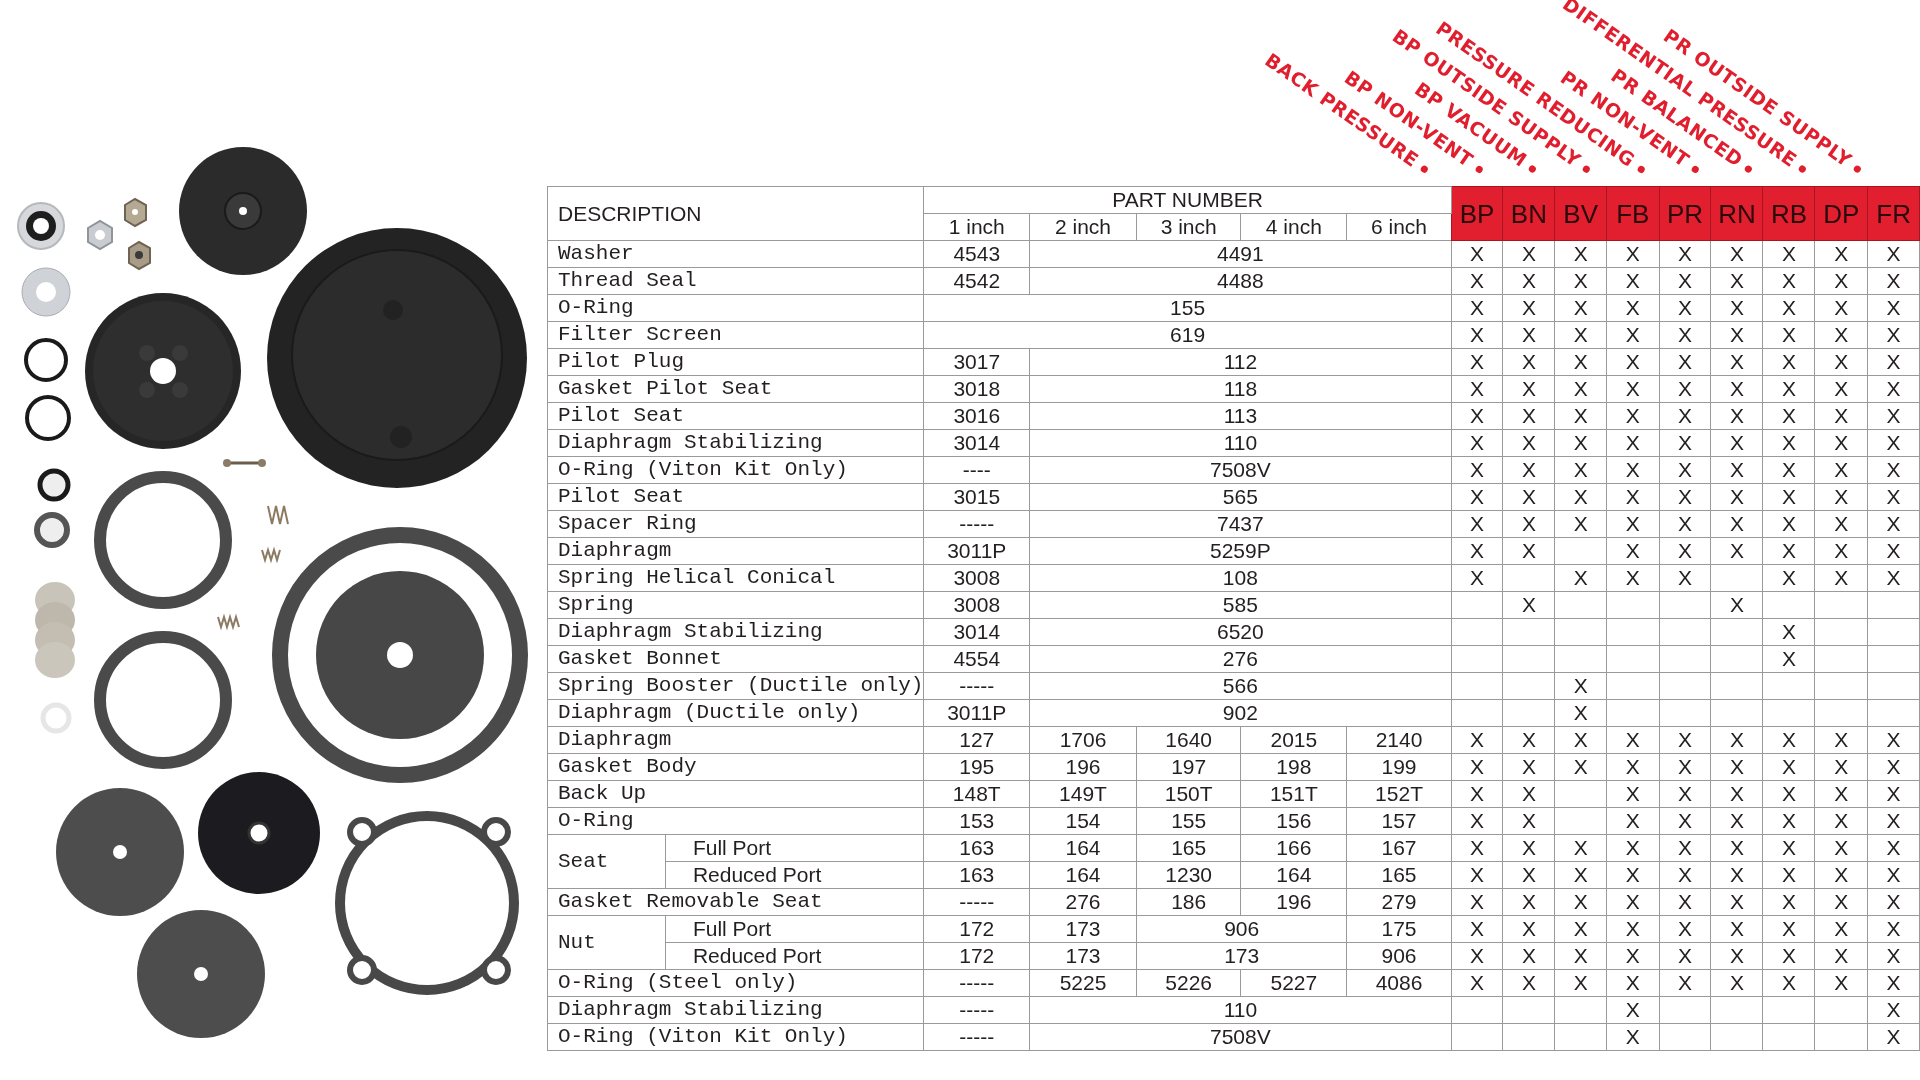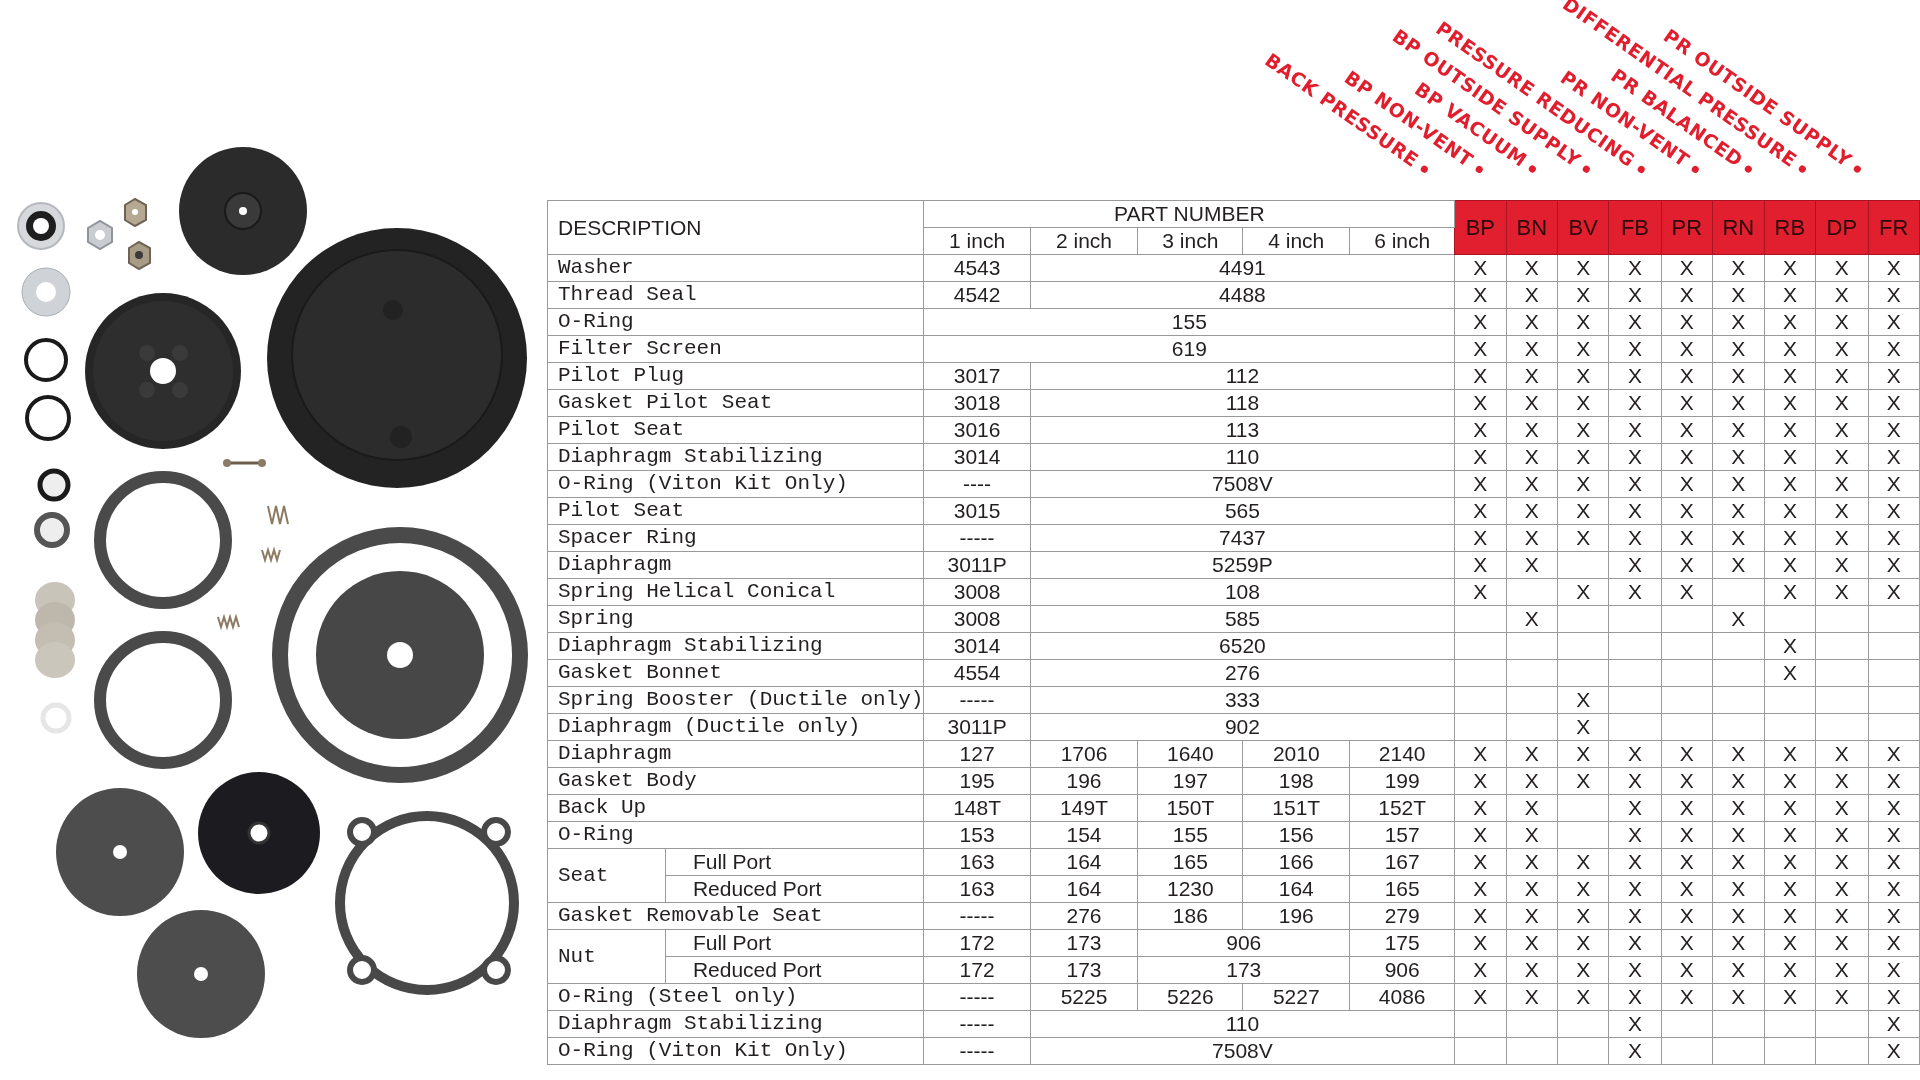--- a/index.html
+++ b/index.html
@@ -1,25 +1,25 @@
 <!DOCTYPE html>
 <html><head>
 <meta charset="utf-8">
 <style>
   html, body { margin:0; padding:0; background:#ffffff; }
   body { width:1920px; height:1080px; position:relative; overflow:hidden; font-family:"Liberation Sans", sans-serif; color:#231f20; }
   .parts { position:absolute; left:0; top:0; width:540px; height:1080px; }
   .diag-labels { position:absolute; left:0; top:0; width:1920px; height:185px; pointer-events:none; }
   .diag { position:absolute; transform-origin:100% 50%; transform:rotate(35deg); white-space:nowrap; color:#e01e2d; font-family:"DejaVu Sans", sans-serif; font-weight:bold; font-size:19px; letter-spacing:0.5px; line-height:20px; }
   .diag .dot { display:inline-block; width:7px; height:7px; border-radius:50%; background:#e01e2d; margin-left:7px; vertical-align:middle; }
-  table.kit { position:absolute; left:547px; top:200px; border-collapse:collapse; table-layout:fixed; font-size:21px; }
+  table.kit { position:absolute; left:547px; top:186px; border-collapse:collapse; table-layout:fixed; font-size:21px; }
   table.kit td, table.kit th { border:1px solid #9a9a9a; padding:0; height:26px; line-height:26px; font-weight:normal; text-align:center; white-space:nowrap; overflow:hidden; }
   table.kit td.desc { text-align:left; padding-left:10px;font-family:Liberation Mono, monospace; }
   table.kit td.sub { text-align:left; padding-left:27px; }
-  table.kit th.code { background:#e21f2e; color:#2a0a0c; font-size:22px; border-color:#a8141f; }
+  table.kit th.code { background:#e21f2e; color:#2a0a0c; font-size:26px; border-color:#a8141f; }
   table.kit th.hdr { text-align:center;margin-left:12px; }
   table.kit th.desc-h { text-align:left; padding-left:10px; }
   table.kit td.x { font-size:21px; }
 </style>
 </head>
 <body>
 
 <svg class="parts" viewBox="0 0 540 1080" xmlns="http://www.w3.org/2000/svg">
 
   <g>
@@ -394,21 +394,21 @@
         <td class="x"></td>
         <td class="x"></td>
         <td class="x"></td>
         <td class="x">X</td>
         <td class="x"></td>
         <td class="x"></td>
       </tr>
       <tr>
         <td class="desc" colspan="2">Spring Booster  (Ductile only)</td>
         <td colspan="1">-----</td>
-        <td colspan="4">333</td>
+        <td colspan="4">566</td>
         <td class="x"></td>
         <td class="x"></td>
         <td class="x">X</td>
         <td class="x"></td>
         <td class="x"></td>
         <td class="x"></td>
         <td class="x"></td>
         <td class="x"></td>
         <td class="x"></td>
       </tr>
@@ -424,21 +424,21 @@
         <td class="x"></td>
         <td class="x"></td>
         <td class="x"></td>
         <td class="x"></td>
       </tr>
       <tr>
         <td class="desc" colspan="2">Diaphragm</td>
         <td colspan="1">127</td>
         <td colspan="1">1706</td>
         <td colspan="1">1640</td>
-        <td colspan="1">2010</td>
+        <td colspan="1">2015</td>
         <td colspan="1">2140</td>
         <td class="x">X</td>
         <td class="x">X</td>
         <td class="x">X</td>
         <td class="x">X</td>
         <td class="x">X</td>
         <td class="x">X</td>
         <td class="x">X</td>
         <td class="x">X</td>
         <td class="x">X</td>

